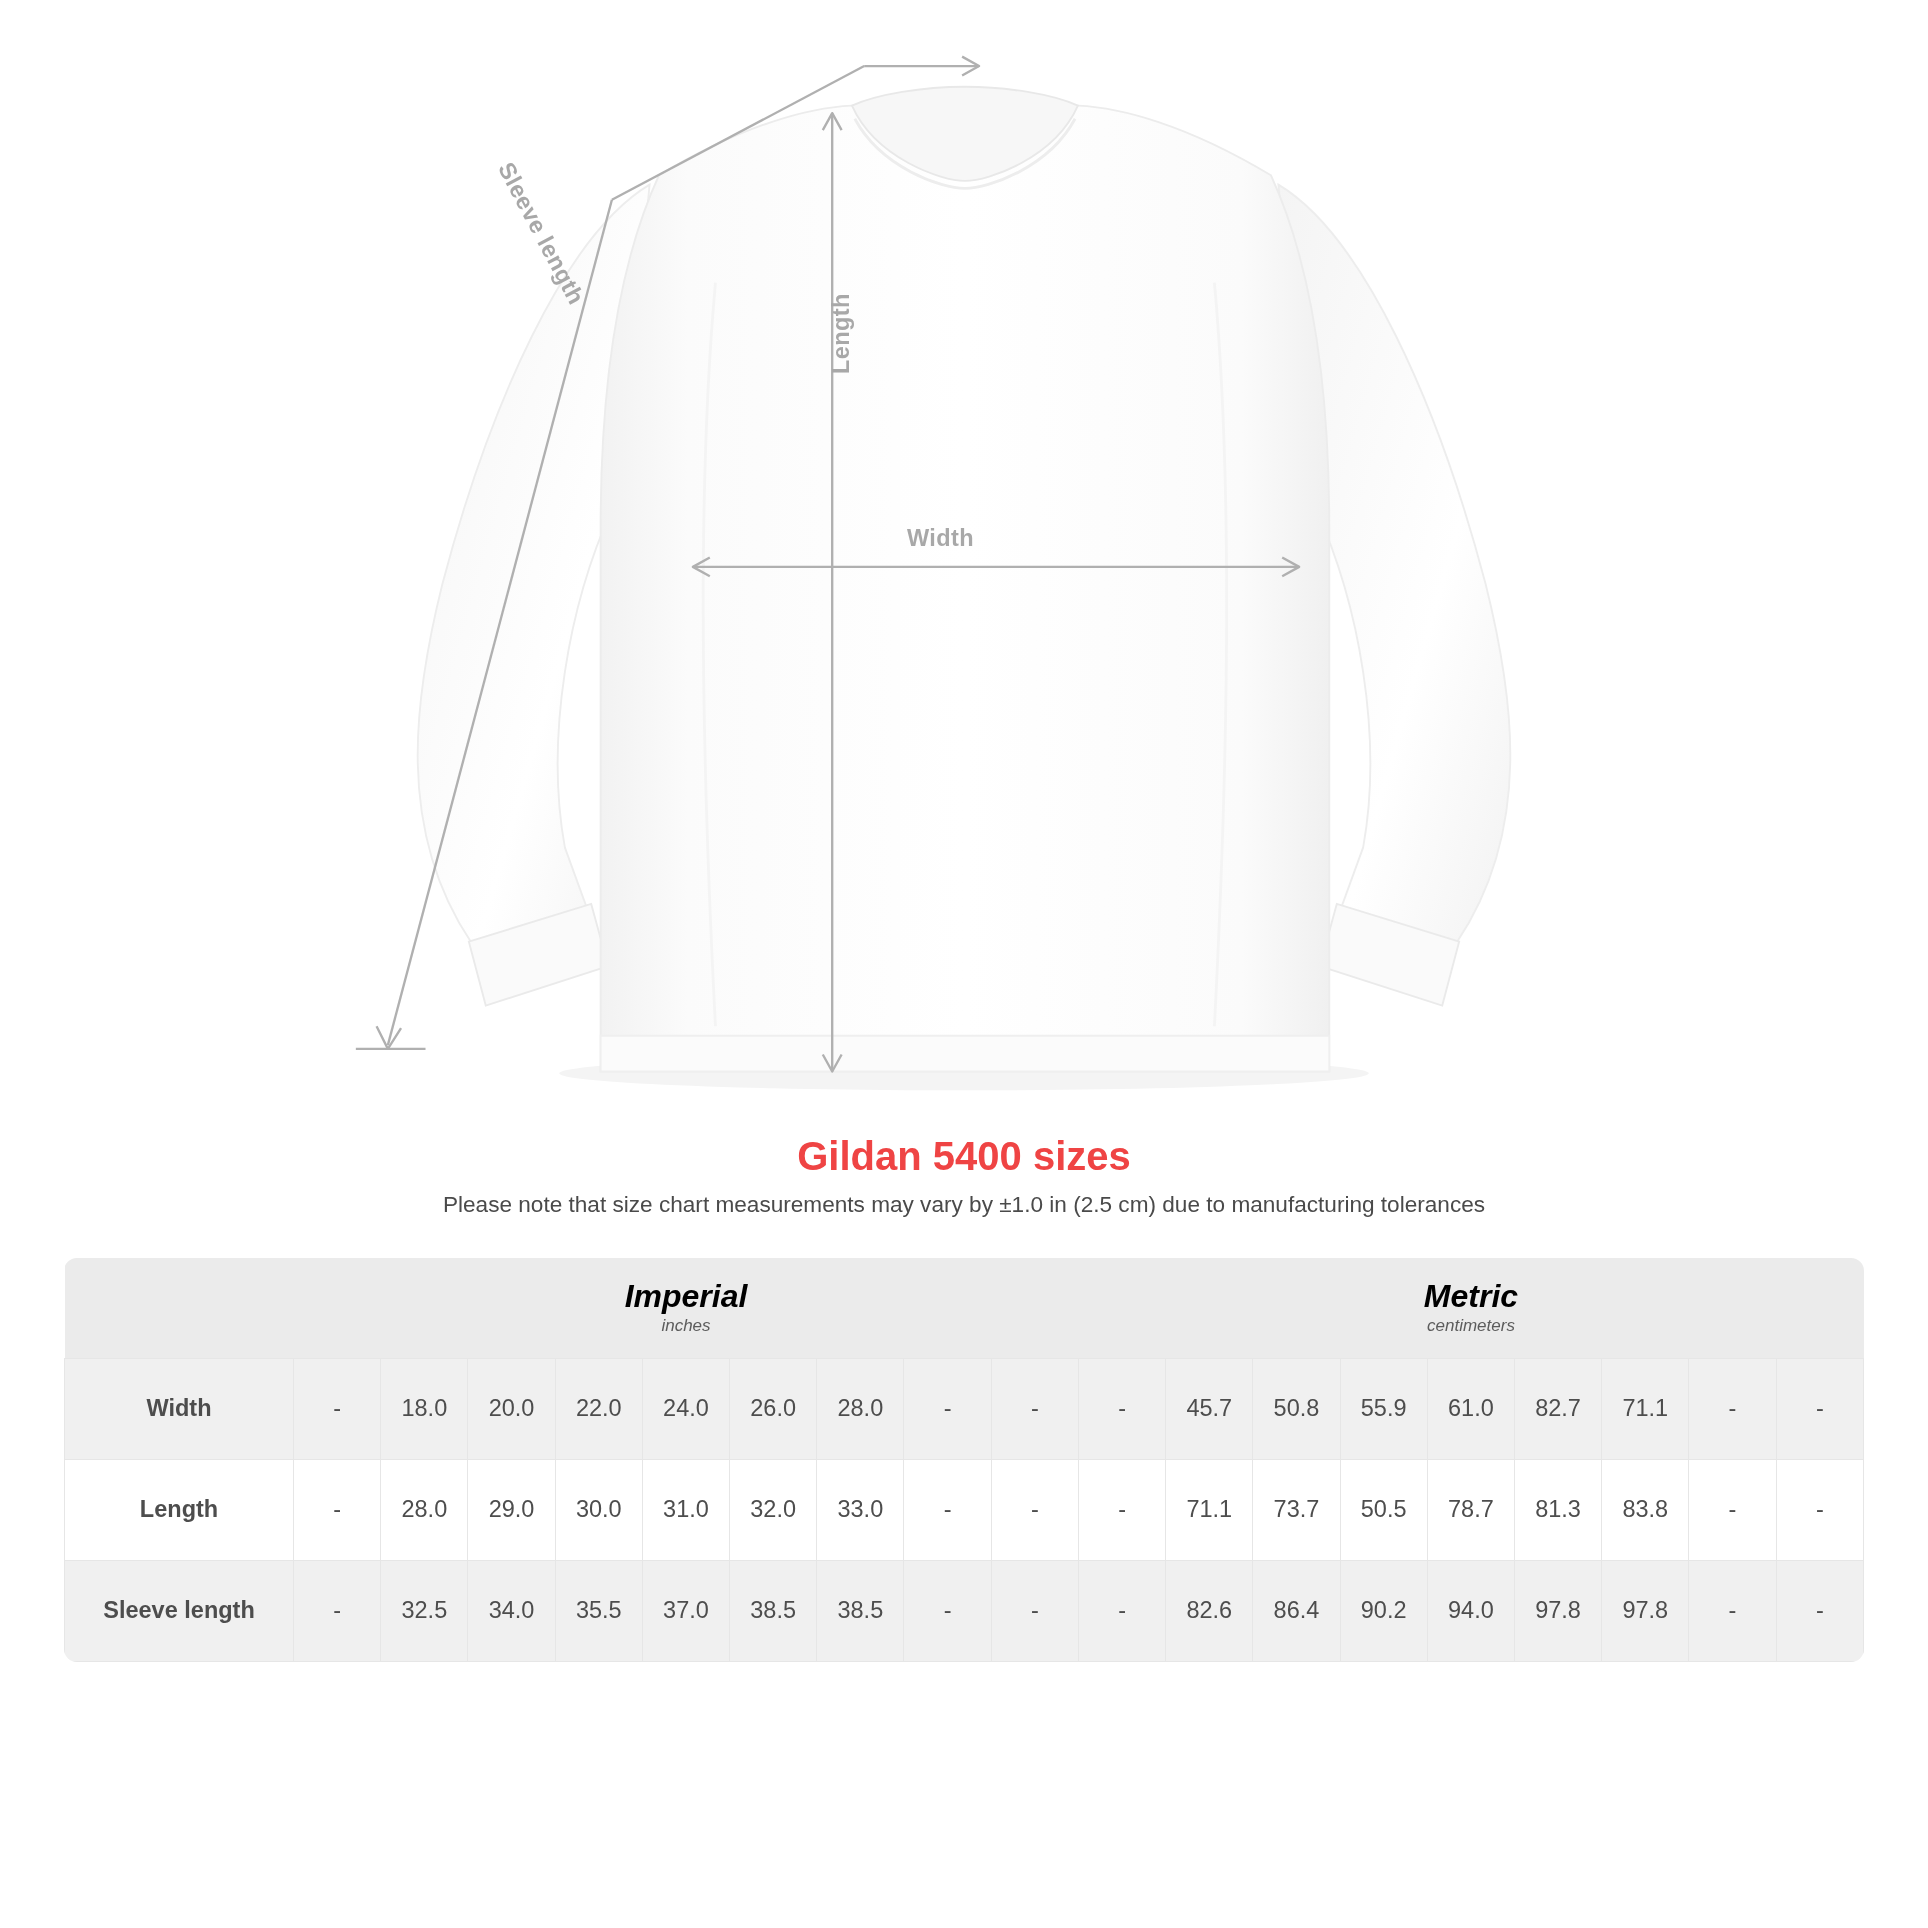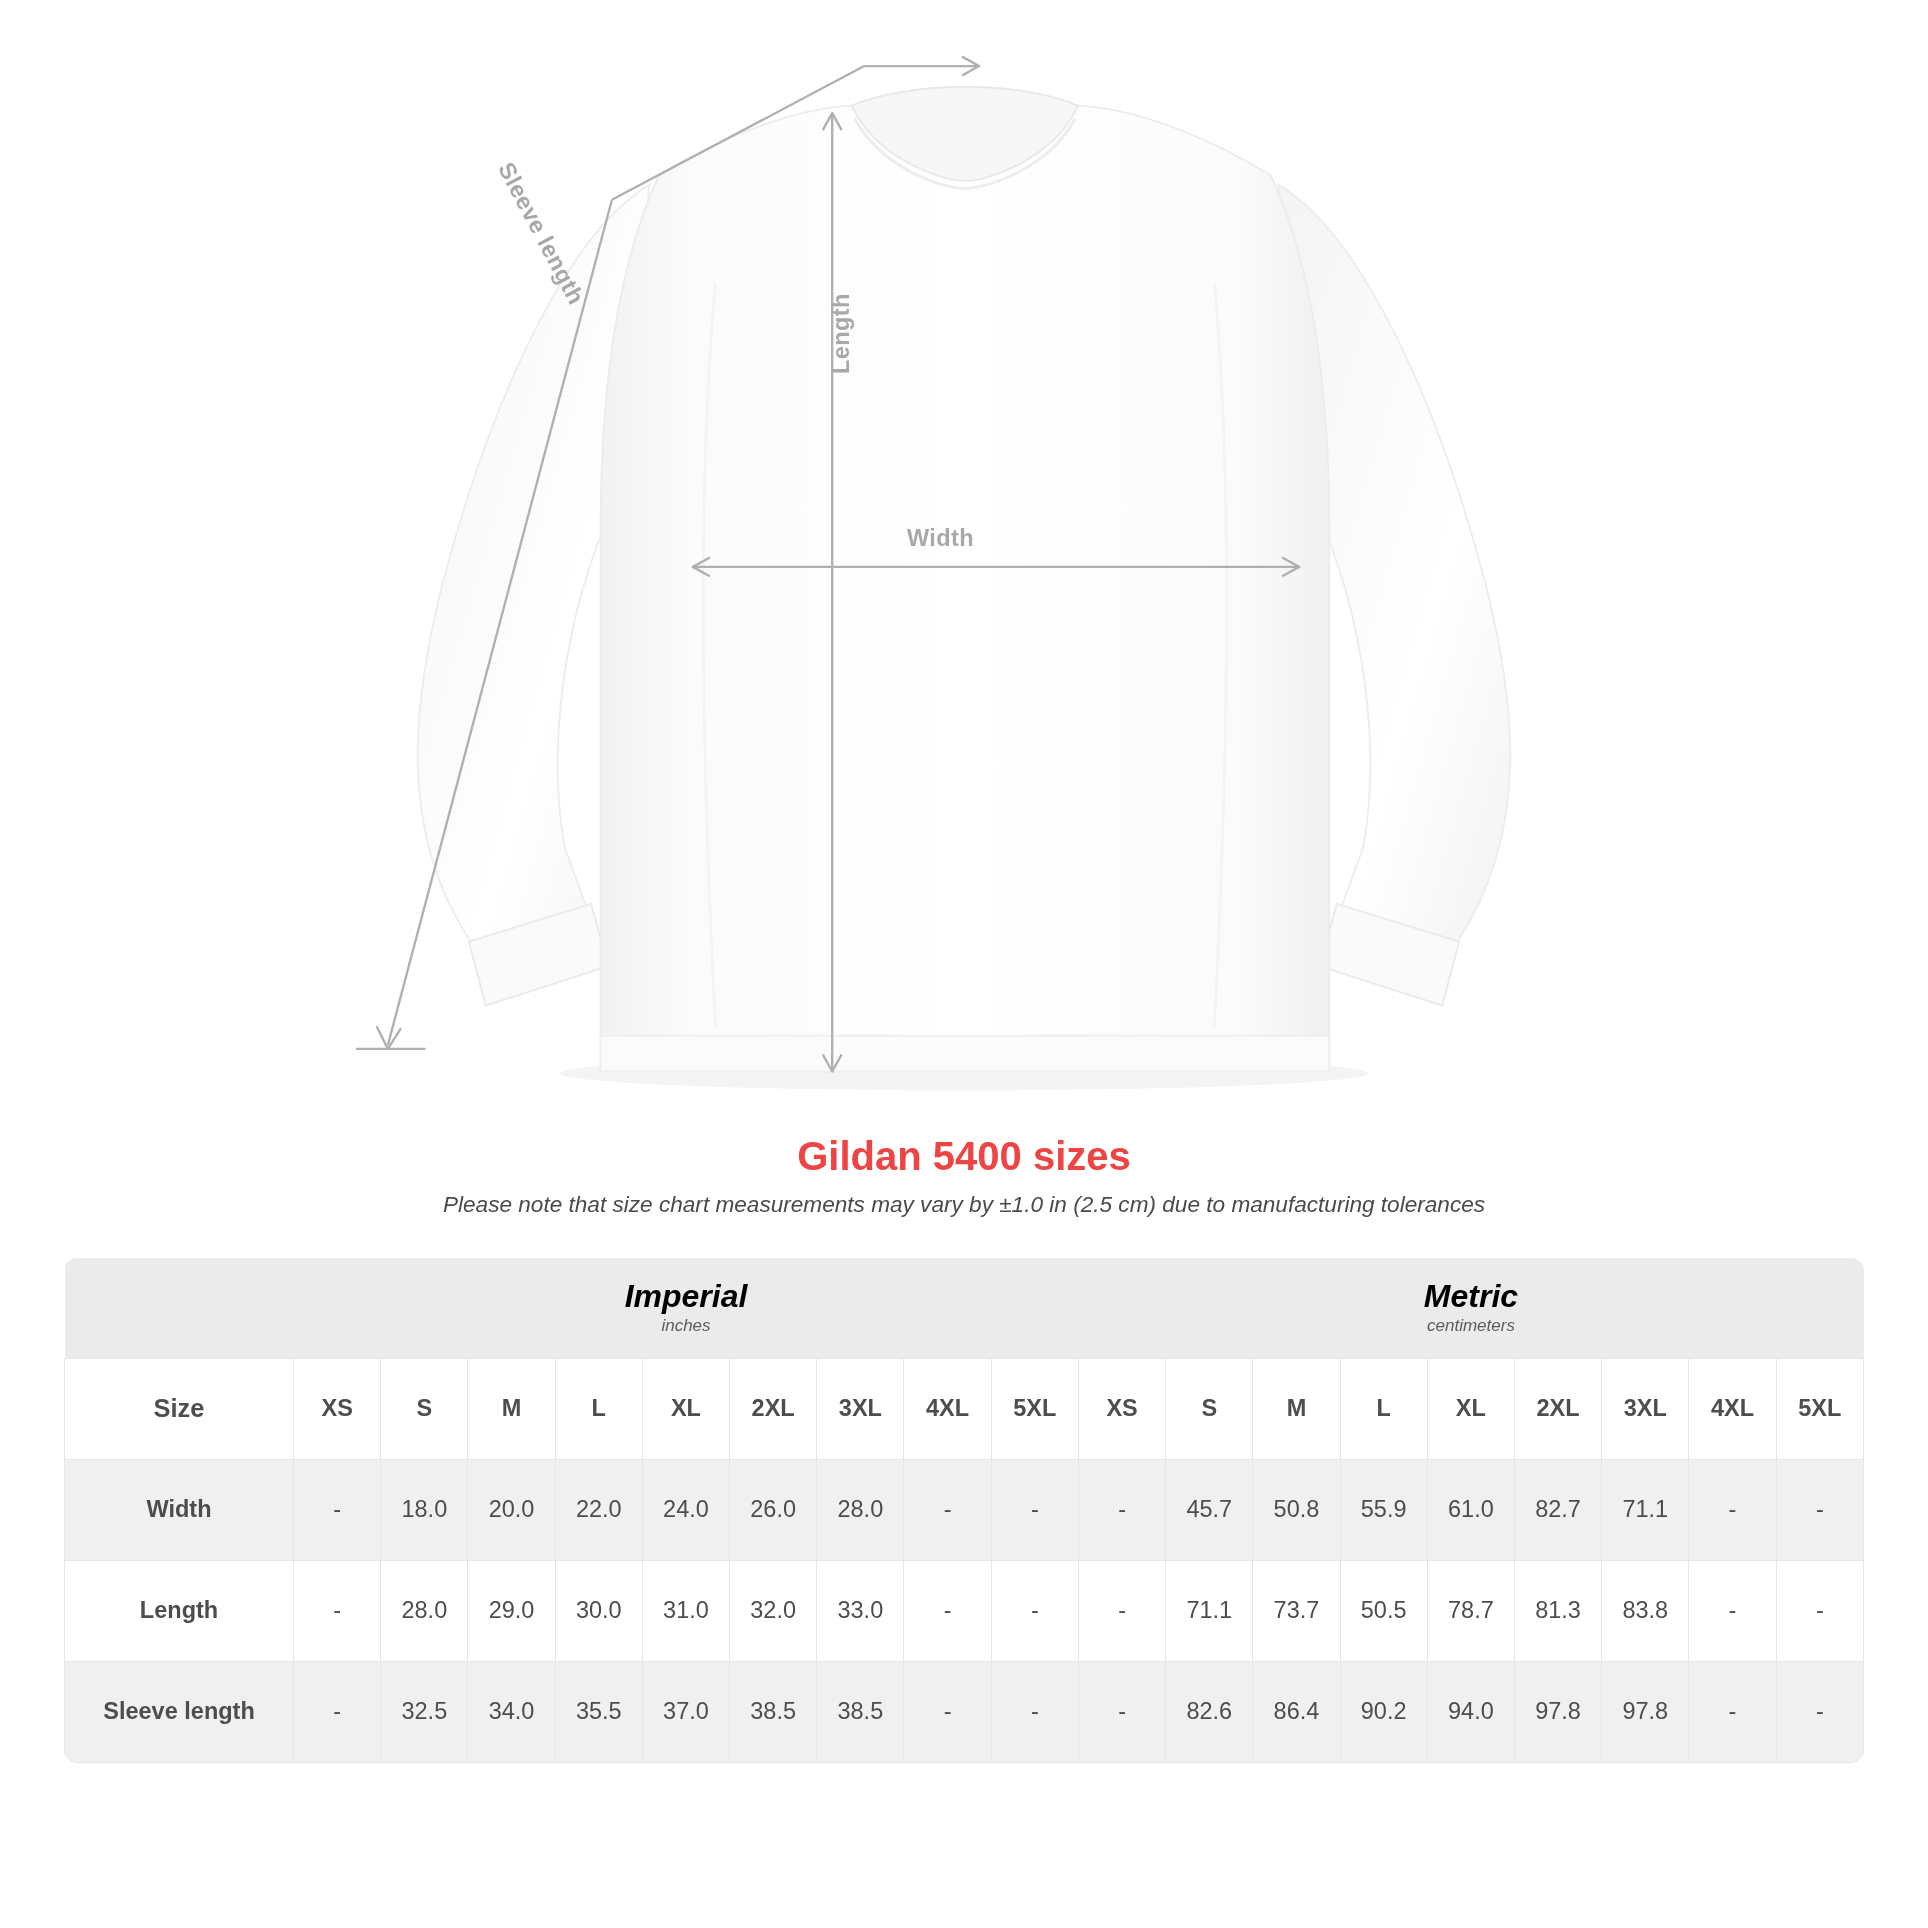--- a/index.html
+++ b/index.html
@@ -65,21 +65,20 @@
     margin-top: 3.8px;
   }
   .chart-title {
     font-size: 40px;
     font-weight: bold;
     color: #ef4444;
     margin: 0 0 13px 0;
   }
   .chart-subtitle {
     font-size: 22.6px;
-    font-style: italic;
     color: #4a4a4a;
     margin: 0;
   }
 
   
   .table-wrap {
     margin: 40px 64px 0 64px;
     border-radius: 13px;
     overflow: hidden;
     background: #ffffff;
@@ -259,41 +258,20 @@
             <td class="corner-cell"></td>
             <td colspan="9" class="corner-cell">
               <div class="unit-title">Imperial</div>
               <div class="unit-sub">inches</div>
             </td>
             <td colspan="9" class="corner-cell">
               <div class="unit-title">Metric</div>
               <div class="unit-sub">centimeters</div>
             </td>
           </tr>
-          <tr class="head-row">
-            <td class="label-col">Size</td>
-            <td>XS</td>
-            <td>S</td>
-            <td>M</td>
-            <td>L</td>
-            <td>XL</td>
-            <td>2XL</td>
-            <td>3XL</td>
-            <td>4XL</td>
-            <td>5XL</td>
-            <td>XS</td>
-            <td>S</td>
-            <td>M</td>
-            <td>L</td>
-            <td>XL</td>
-            <td>2XL</td>
-            <td>3XL</td>
-            <td>4XL</td>
-            <td>5XL</td>
-          </tr>
           <tr class="row-shaded">
             <td class="label-col">Width</td>
             <td>-</td>
             <td>18.0</td>
             <td>20.0</td>
             <td>22.0</td>
             <td>24.0</td>
             <td>26.0</td>
             <td>28.0</td>
             <td>-</td>

